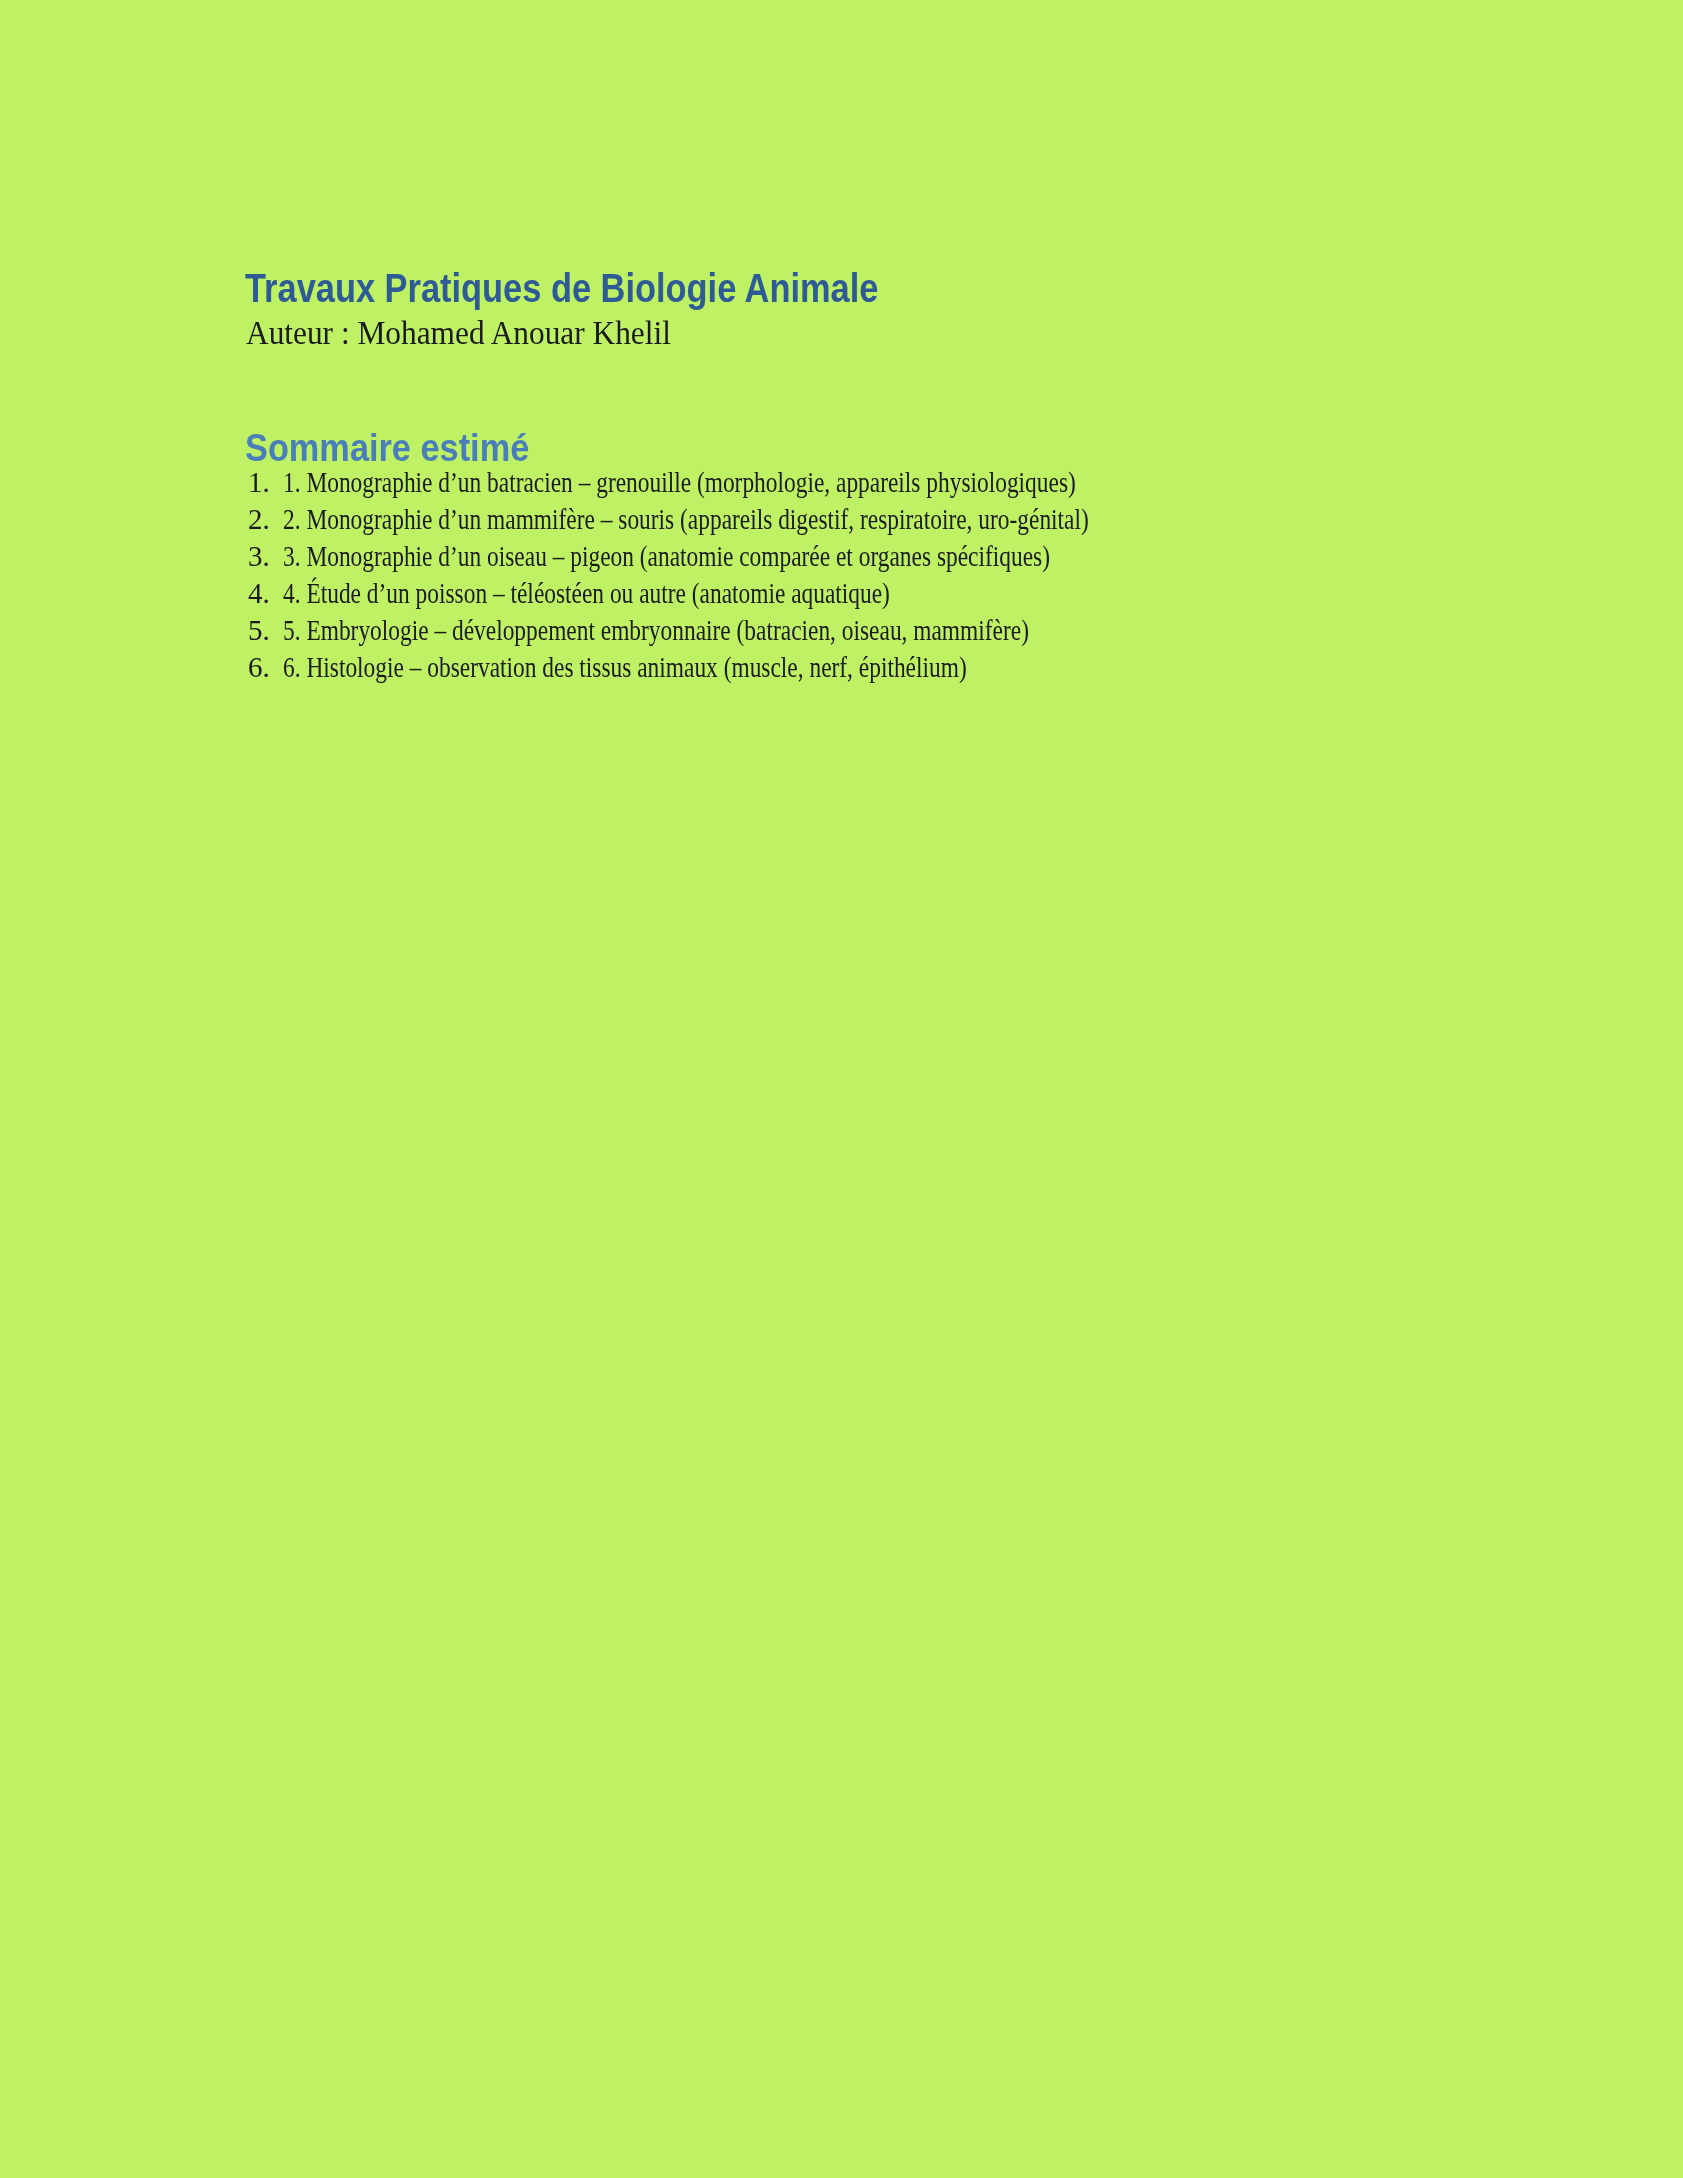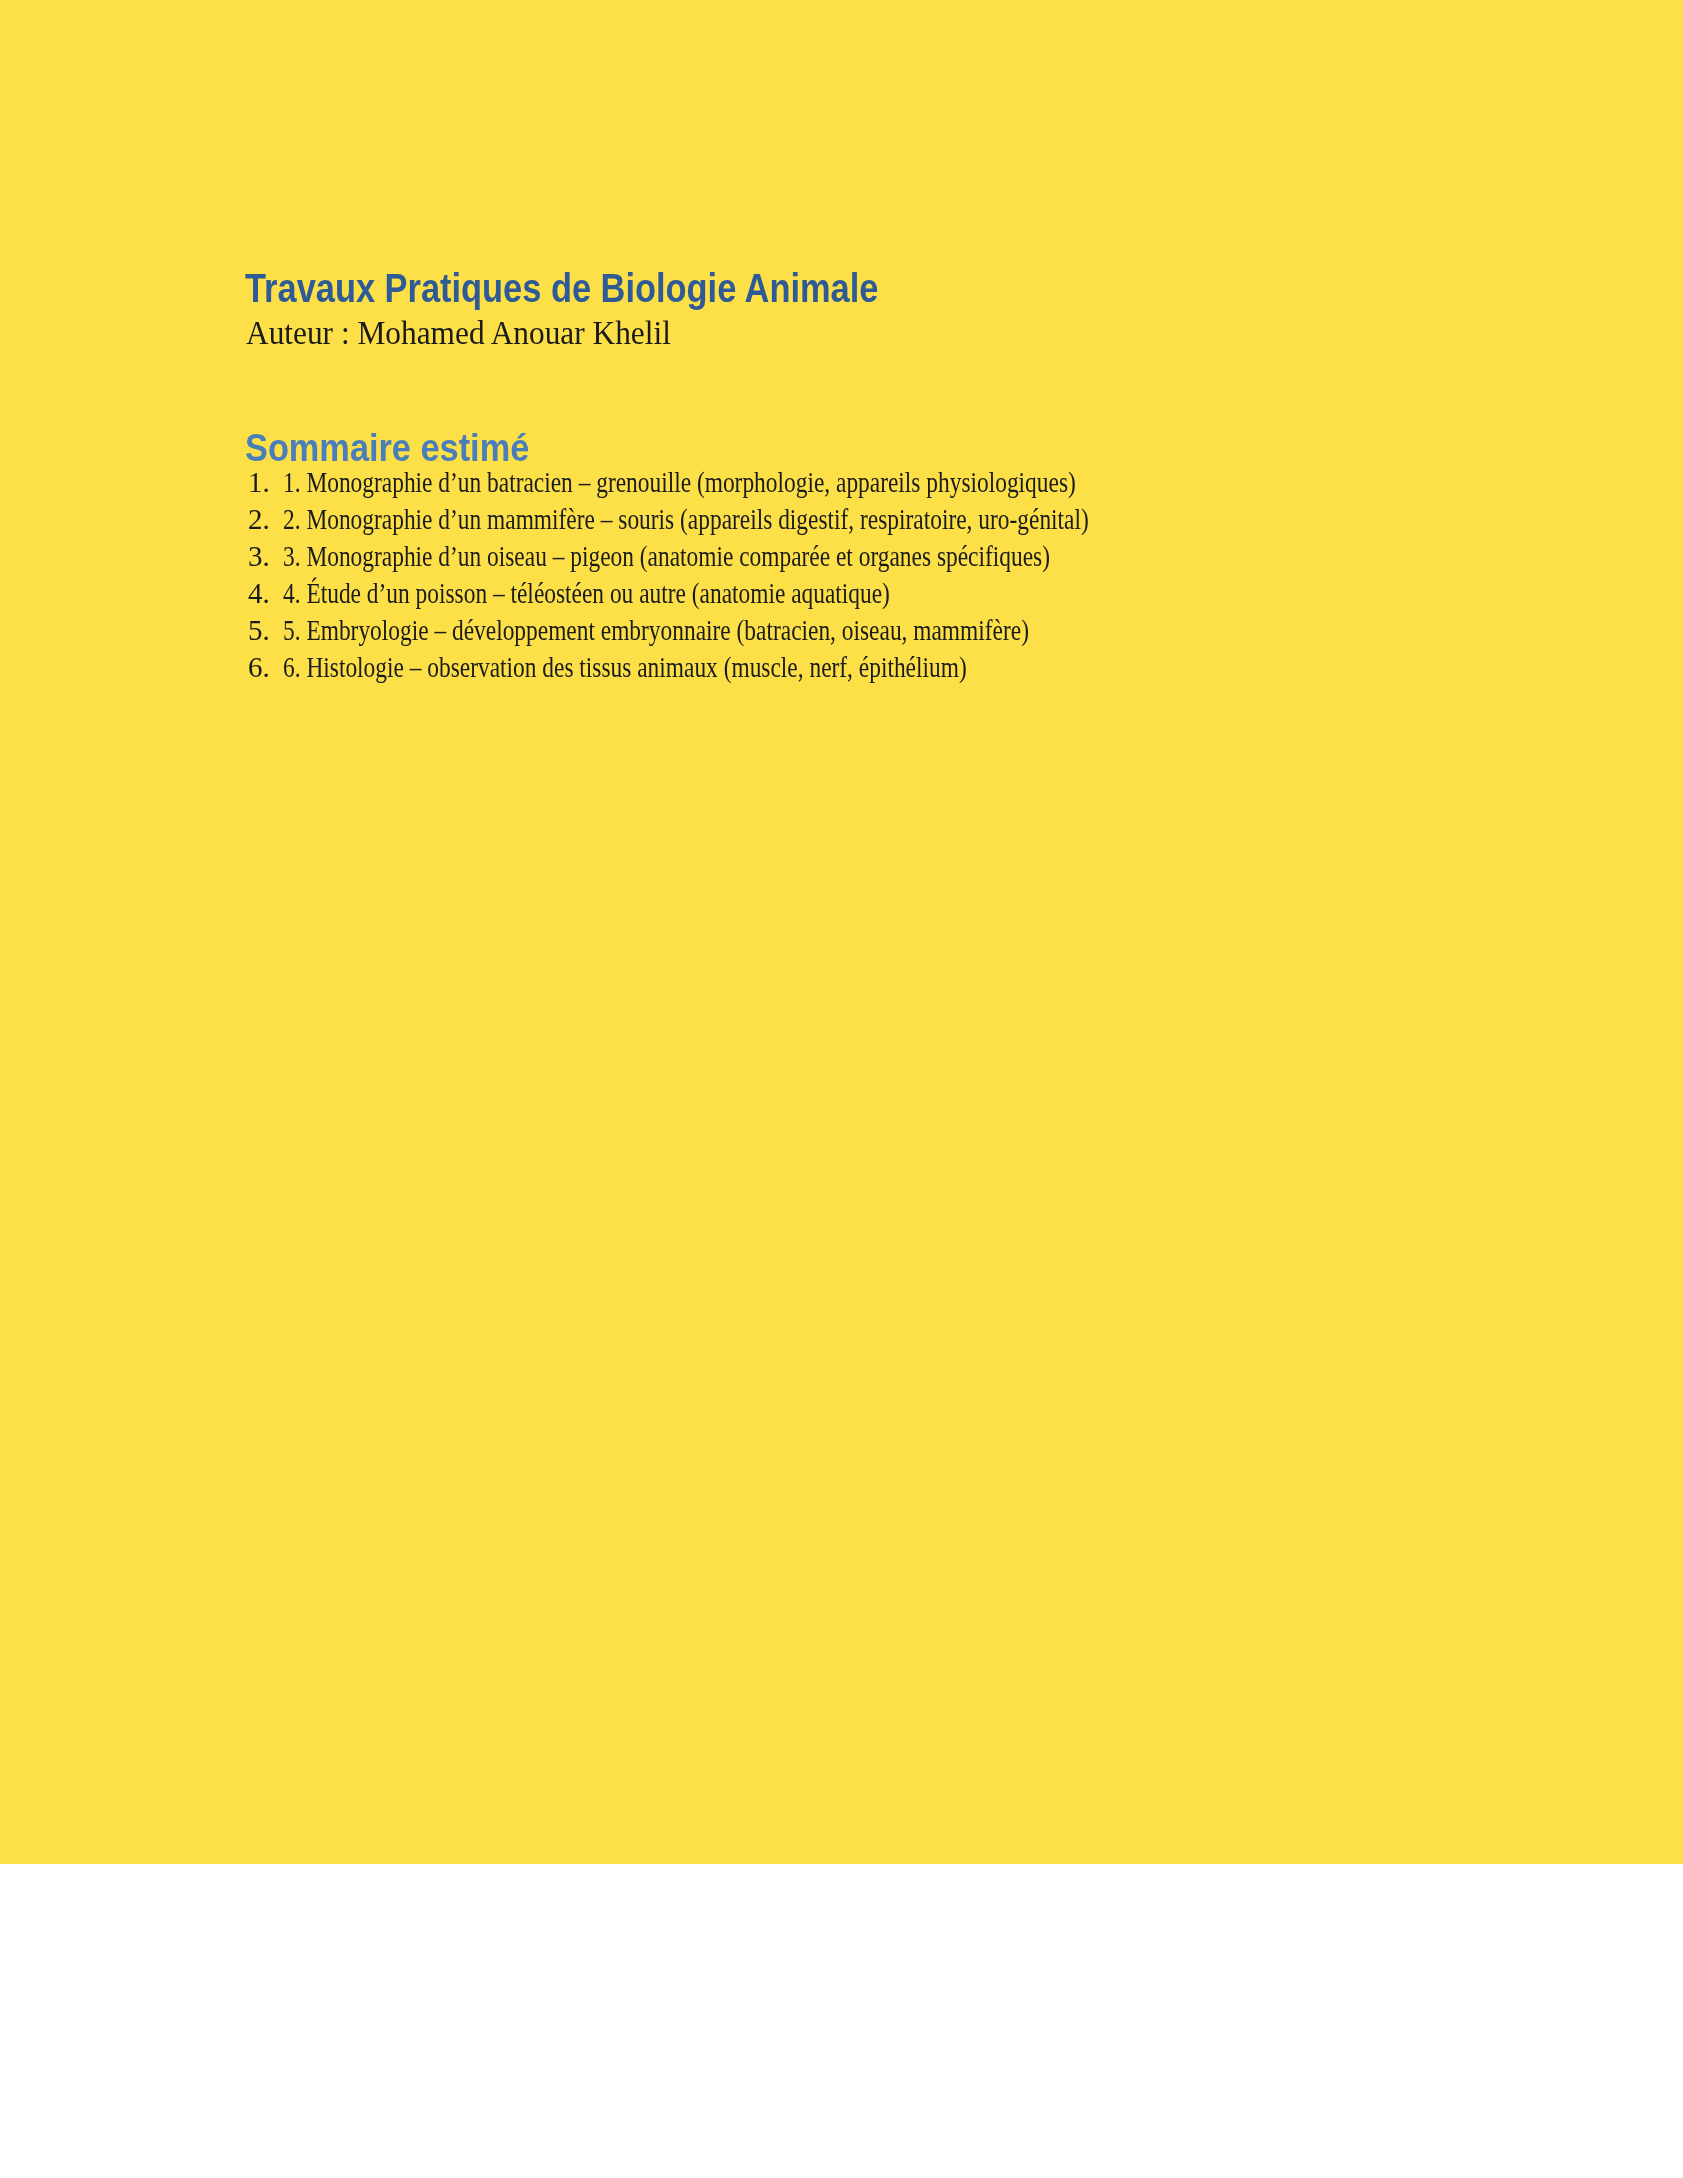--- a/index.html
+++ b/index.html
@@ -3,22 +3,22 @@
 <meta charset="utf-8">
 <style>
   html, body {
     margin: 0;
     padding: 0;
     background: #ffffff;
   }
   .page {
     position: relative;
     width: 1683px;
-    height: 1864px;
-    background: #fde047;
+    height: 2178px;
+    background: #bef264;
     overflow: hidden;
     font-family: "Liberation Serif", serif;
   }
   .doc-title {
     position: absolute;
     left: 245px;
     top: 267px;
     font-family: "Liberation Sans", sans-serif;
     font-weight: bold;
     font-size: 40px;

